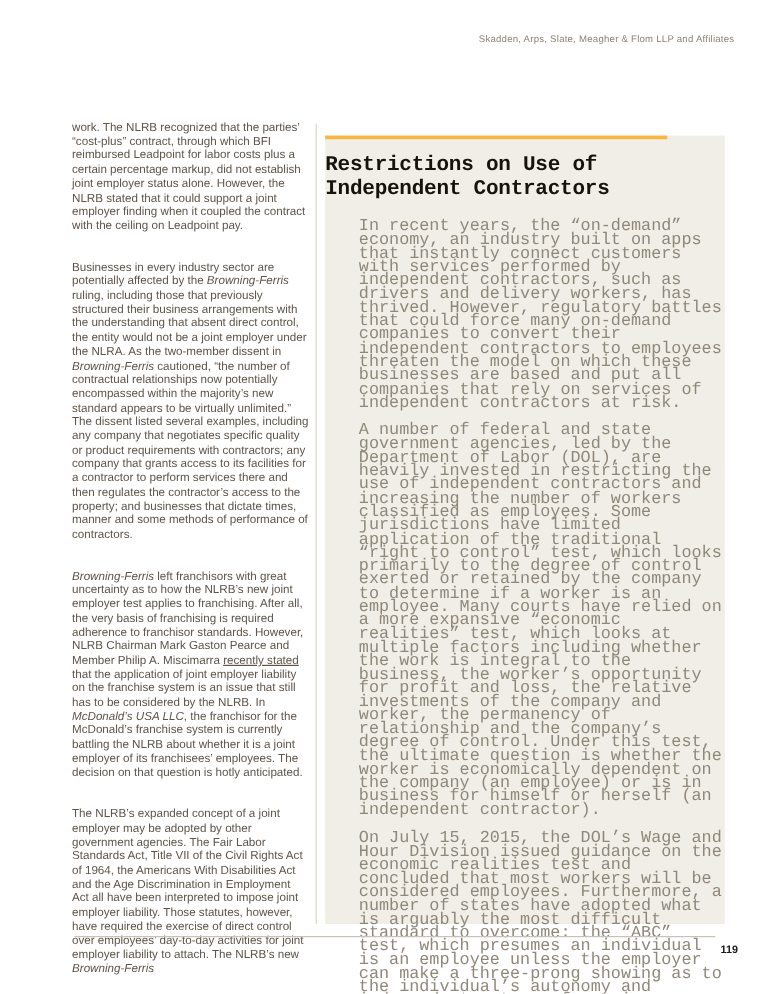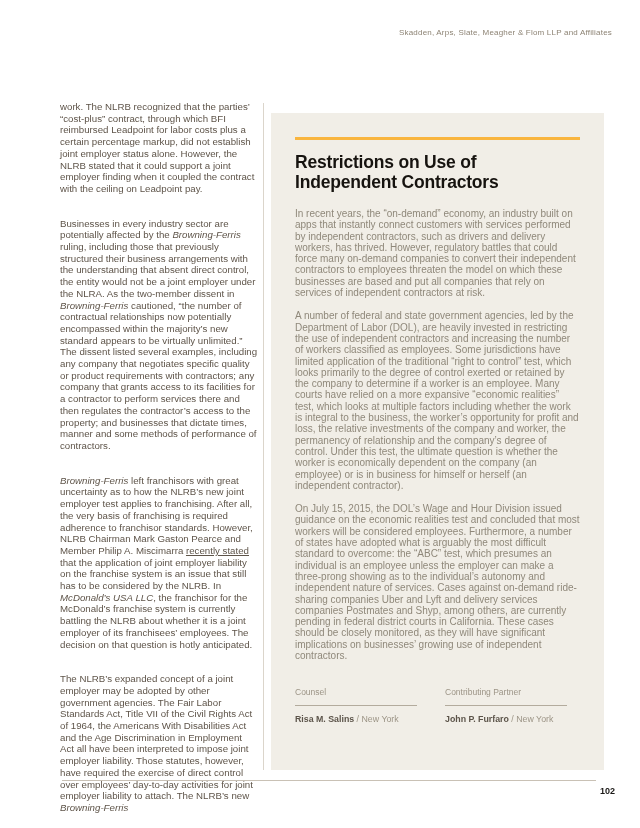--- a/index.html
+++ b/index.html
@@ -35,31 +35,32 @@
   .col-divider {
     position:absolute; left:263px; top:103px;
     width:1px; height:667px; background:#DBD5CB;
   }
 
   
   .feature-box {
     position:absolute; left:271px; top:113px;
     width:333px; height:657px;
     background:#F1EEE7;
-    padding:24px;
+    font-family:Liberation Mono, monospace;
   }
   .accent-bar { width:285px; height:3px; background:#F9B53F; }
   .feature-title {
     margin-top:12px; max-width:250px;
     font-size:17.5px; line-height:20px; font-weight:bold;
     letter-spacing:-0.2px; color:#16130F;
   }
   .feature-body p {
-    font-size:10px; line-height:11.3px;
+    font-size:14px; line-height:11.3px;
     color:#8F887A;
+    margin-left:28px;
   }
   .feature-body p:first-child { margin-top:16px; }
   .feature-body p + p { margin-top:12px; }
 
   
   .contributors { display:flex; gap:28px; margin-top:26px; }
   .contributor { width:122px; }
   .contributor .role {
     font-size:8.5px; color:#9C9486;
     padding-bottom:8px;
@@ -114,13 +115,13 @@
       <div class="person">
         <span class="name">John P. Furfaro</span>
         <span class="sep">/</span>
         <span class="loc">New York</span>
       </div>
     </div>
   </div>
 </div>
 
 <div class="footer-rule"></div>
-<div class="page-number">102</div>
+<div class="page-number">119</div>
 
 </body></html>

